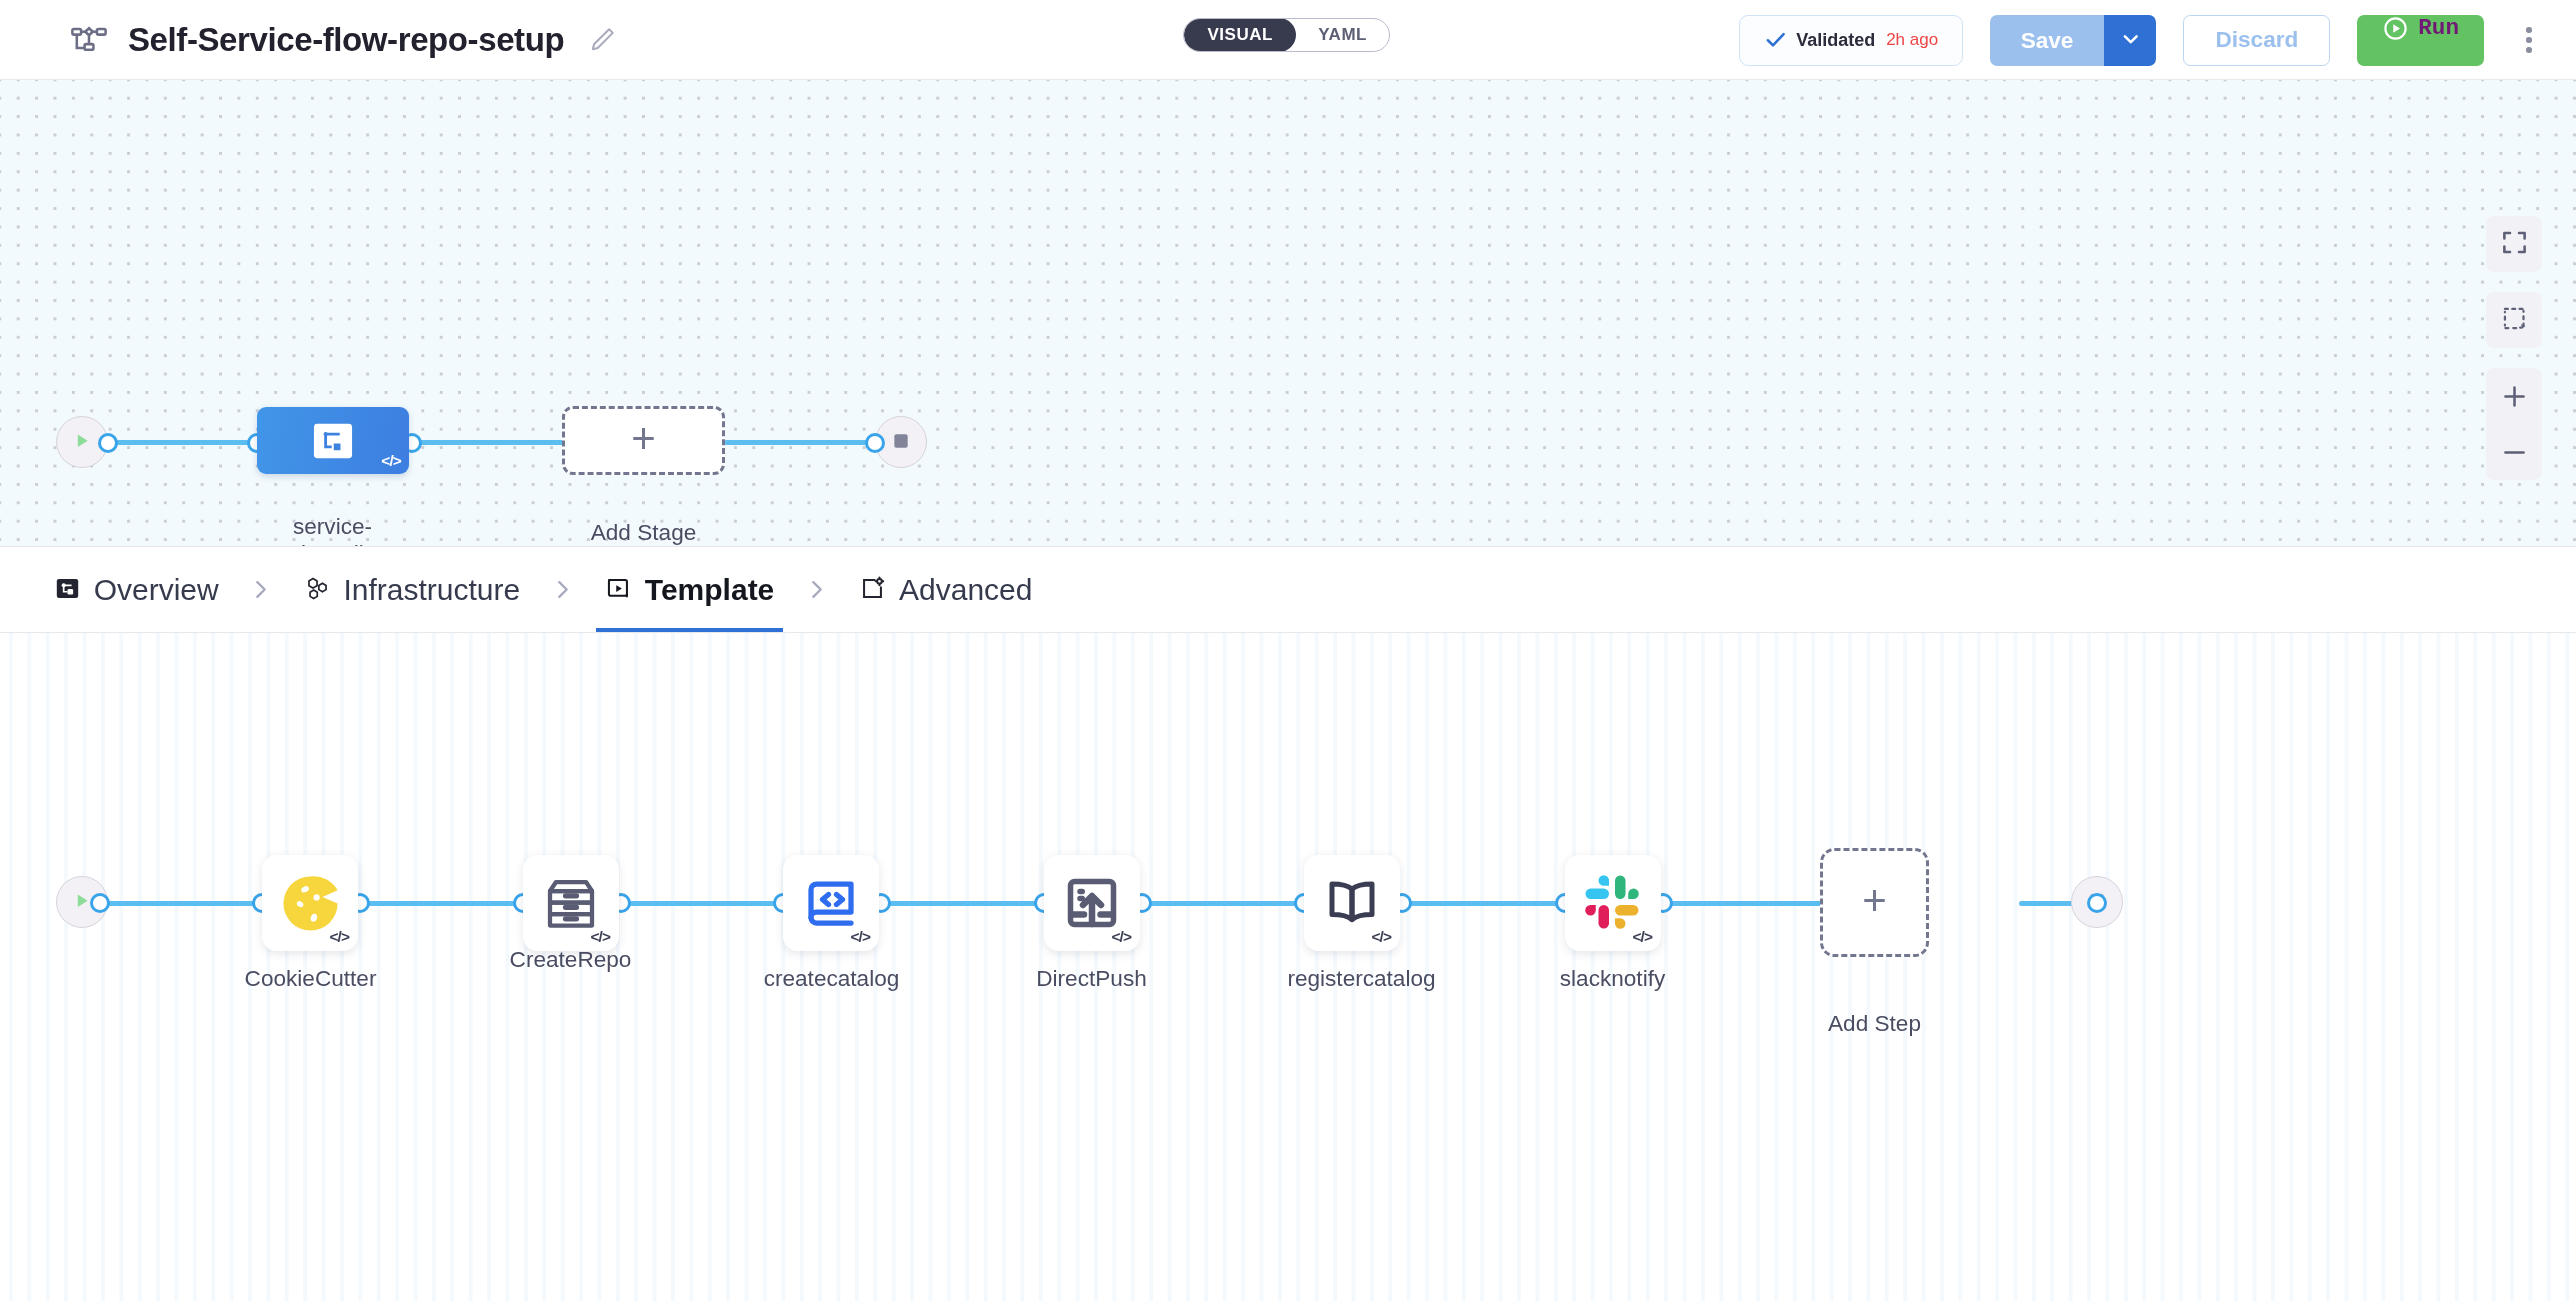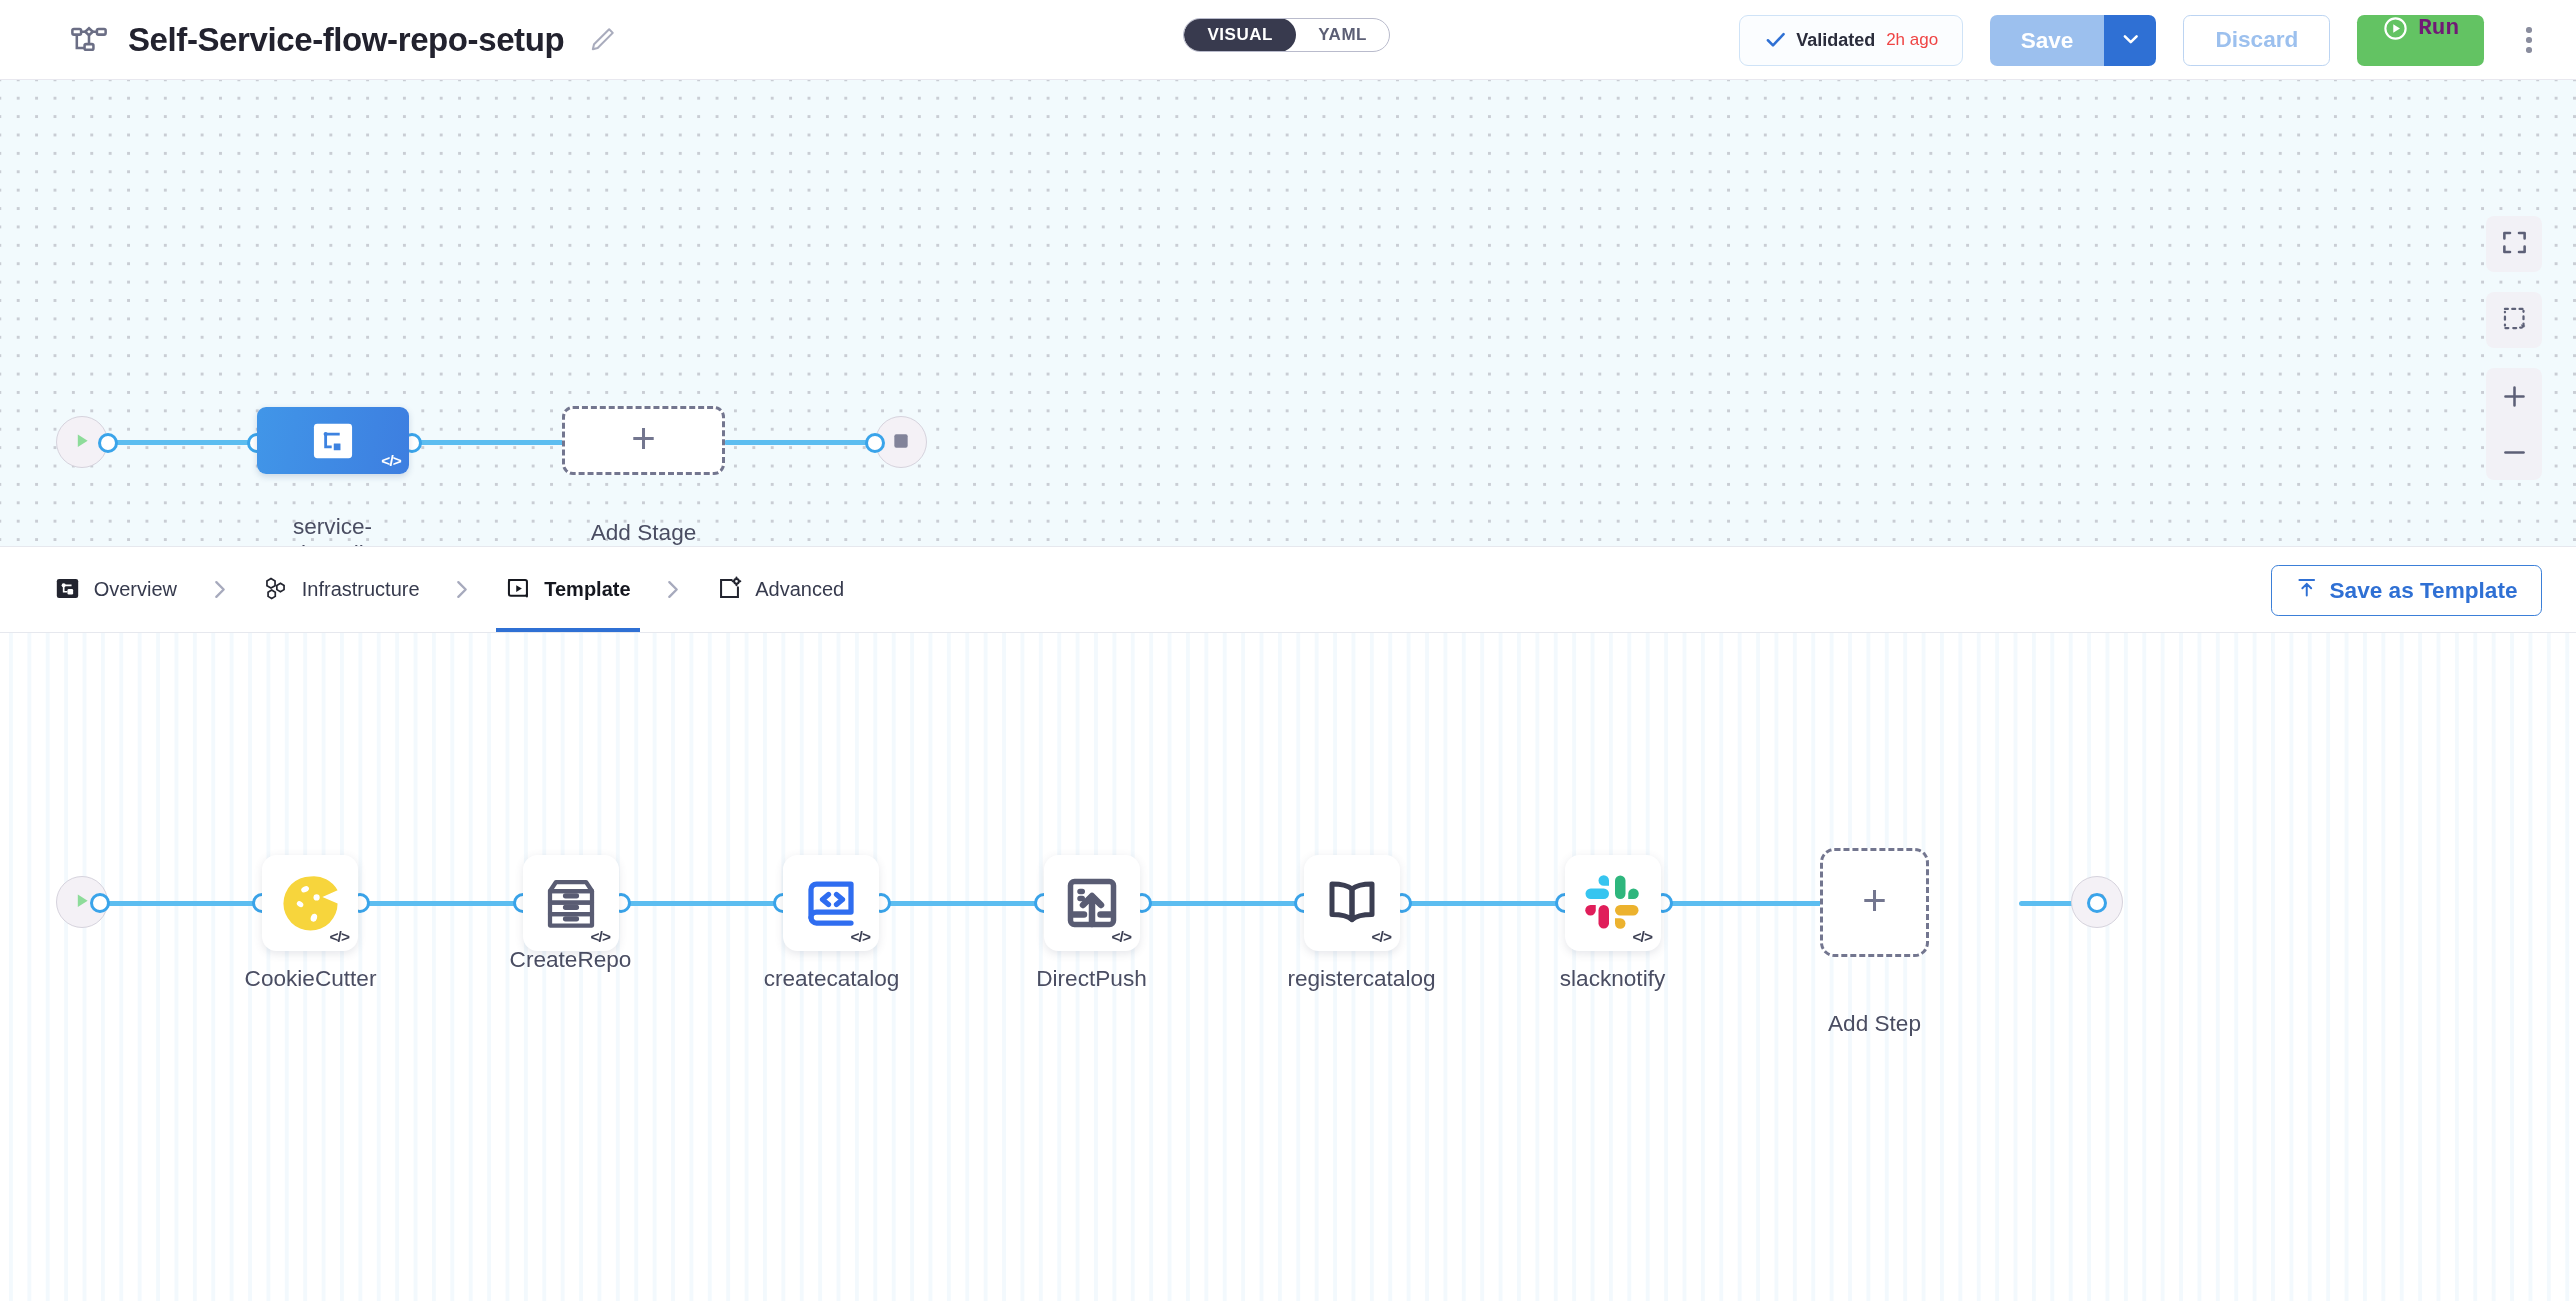--- a/index.html
+++ b/index.html
@@ -196,21 +196,21 @@
     width: 2576px; height: 87px;
     background: #ffffff; border-top: 0.9px solid #e6e8ee; border-bottom: 0.9px solid #e6e8ee;
     display: flex; align-items: center;
     z-index: 30;
   }
   .tabs { display: flex; align-items: center; padding-left: 45px; height: 100%; }
   .tab {
     display: flex; align-items: center; gap: 12.7px;
     height: 100%; padding: 0 9px; cursor: pointer; position: relative;
   }
-  .tab-label { font-size: 20px; color: #363a4d; }
+  .tab-label { font-size: 30px; color: #363a4d; }
   .tab.active .tab-label { color: #15171f; font-weight: bold; }
   .tab.active::after {
     content: ""; position: absolute; left: 0; right: 0; bottom: 0;
     height: 4.5px; background: #2f70d4;
   }
   .tab-sep {
     width: 67px; display: flex; align-items: center; justify-content: center;
   }
   .tpl-btn {
     position: absolute; right: 34px; top: 18px;
@@ -427,28 +427,20 @@
         <svg width="27" height="27" viewBox="0 0 24 24" fill="none" stroke="#22242f" stroke-width="1.8" stroke-linecap="round">
           <path d="M14 4.5H4.5v15h15V11"></path>
           <circle cx="18.2" cy="5.6" r="2.1"></circle>
           <path d="M18.2 2.2v1M18.2 8v1M14.8 5.6h1M20.6 5.6h1"></path>
         </svg>
       </span>
       <span class="tab-label">Advanced</span>
     </div>
   </div>
 
-  <button class="tpl-btn">
-    <span>
-      <svg width="23.5" height="23.5" viewBox="0 0 24 24" fill="none" stroke="#2f70d4" stroke-width="2" stroke-linecap="round" stroke-linejoin="round">
-        <path d="M4.5 4h15M12 20V8M7.5 12.5L12 8l4.5 4.5"></path>
-      </svg>
-    </span>
-    <span>Save as Template</span>
-  </button>
 </div>
 
 <div class="canvas-bottom">
   <div class="graph">
 
     <div class="edge" style="left:99px; top:268px; width:172px;"></div>
     <div class="edge" style="left:360px; top:268px; width:172px;"></div>
     <div class="edge" style="left:620px; top:268px; width:172px;"></div>
     <div class="edge" style="left:881px; top:268px; width:172px;"></div>
     <div class="edge" style="left:1141px; top:268px; width:172px;"></div>

